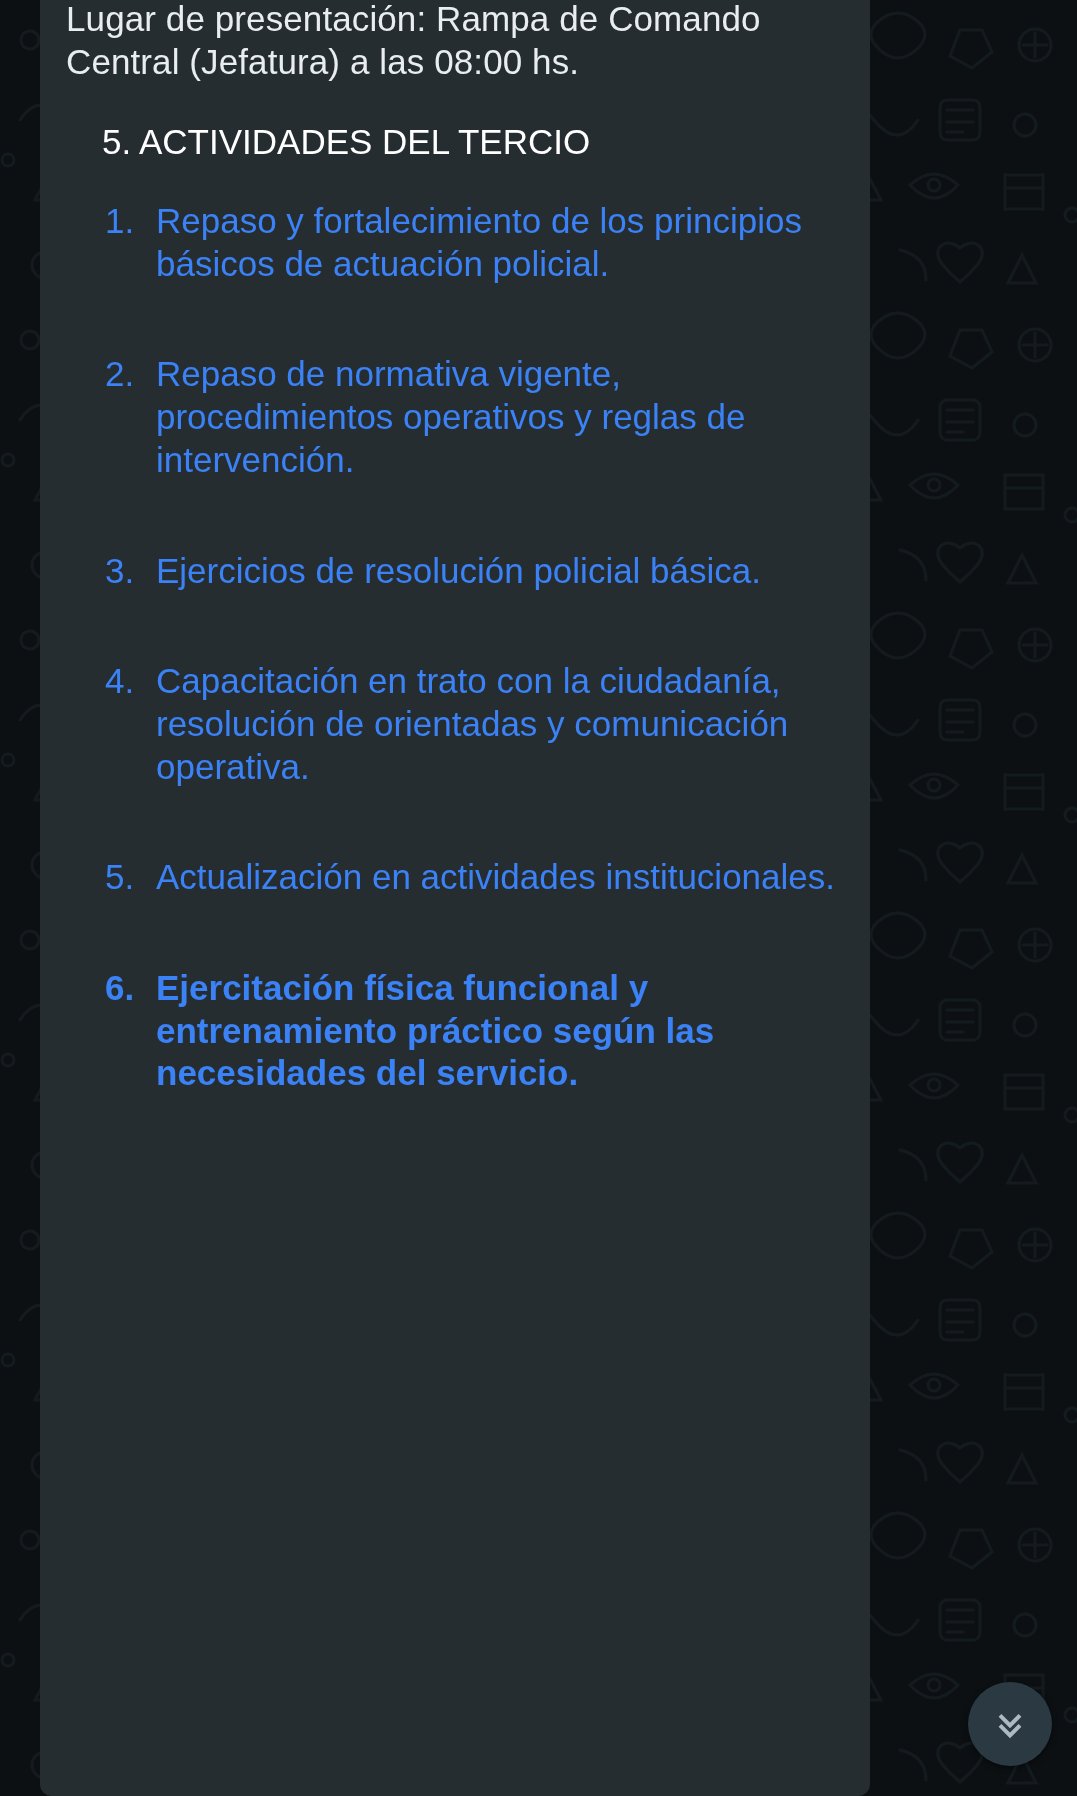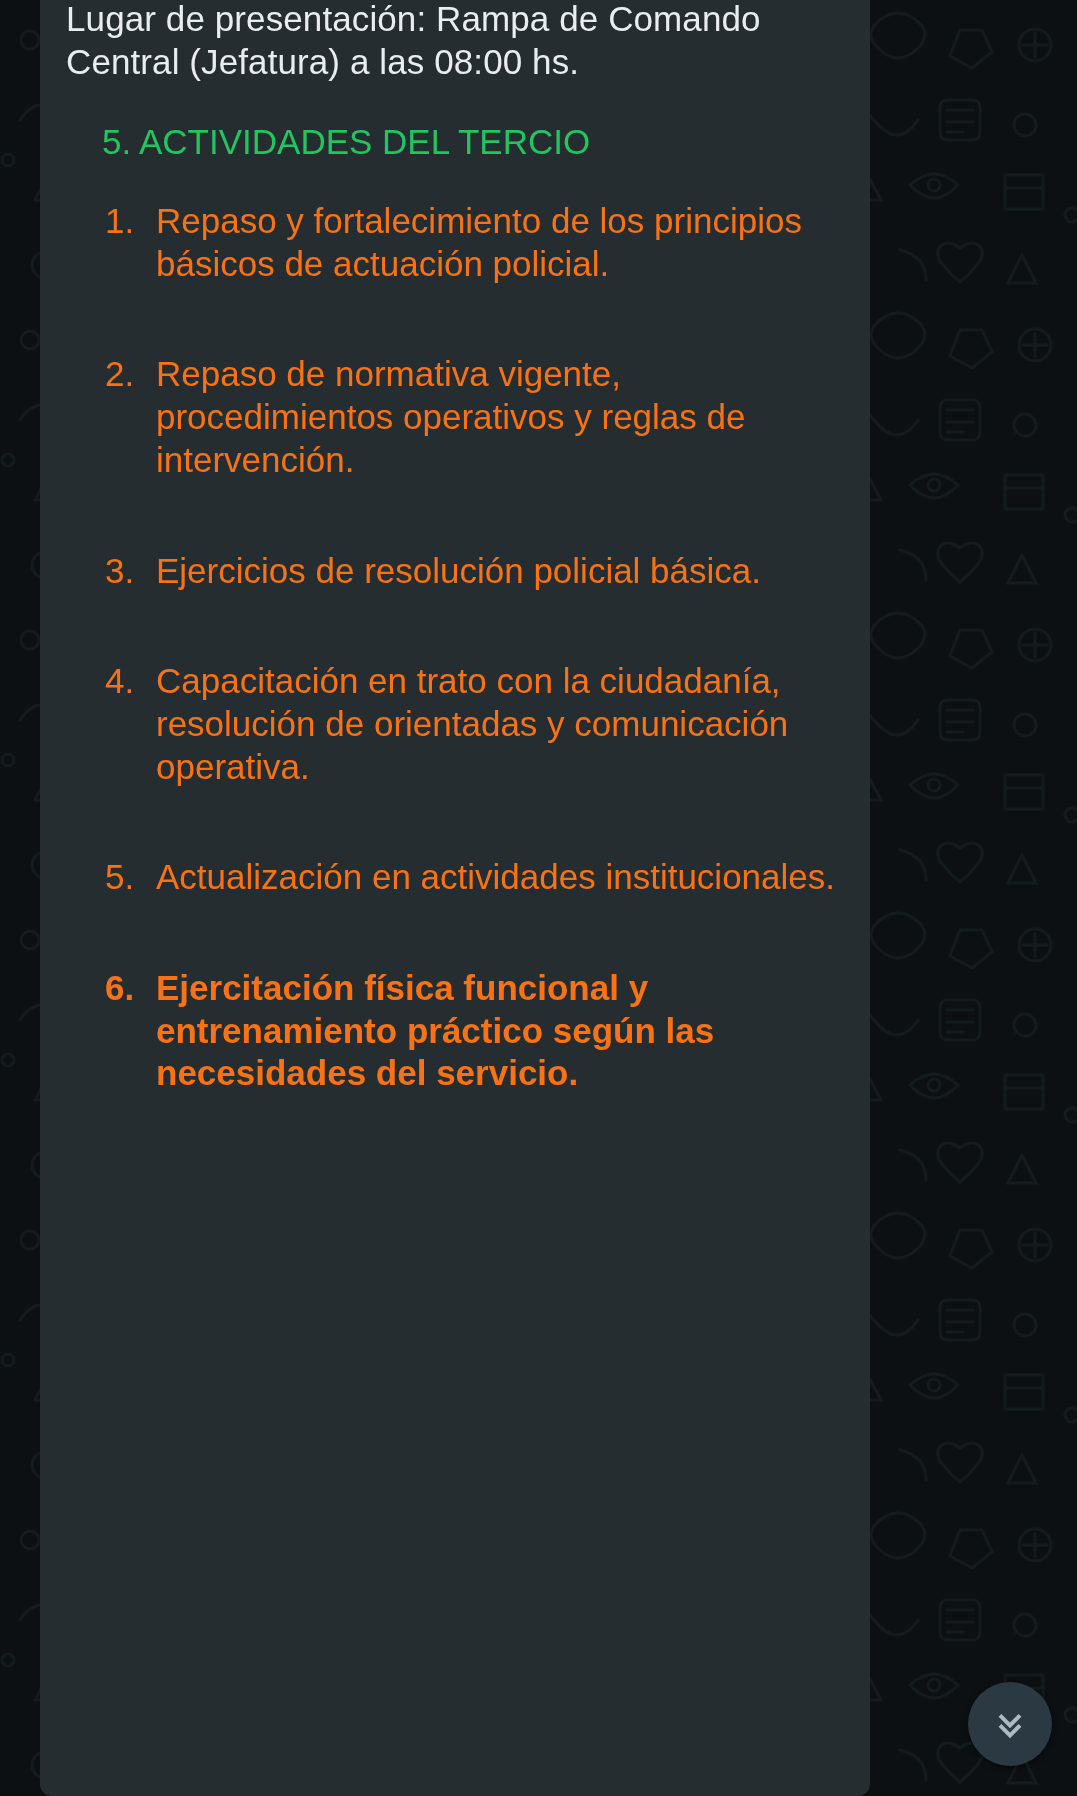--- a/index.html
+++ b/index.html
@@ -51,33 +51,33 @@
     letter-spacing: .1px;
     color: #e9edef;
     white-space: pre-wrap;
   }
 
   .section-heading {
     font-size: 35px;
     line-height: 1.22;
     margin: 0 0 36px 0;
     padding-left: 36px;
-    color: #22c55e;
+    color: #ffffff;
   }
 
   ol.activity-list {
     margin: 0;
     padding: 0 0 0 78px;
     list-style-position: outside;
     counter-reset: item;
   }
   ol.activity-list li {
     font-size: 35px;
     line-height: 1.22;
-    color: #f97316;
+    color: #3b82f6;
     margin: 0 0 68px 0;
     padding-left: 12px;
   }
   ol.activity-list li:last-child {
     margin-bottom: 0;
     font-weight: bold;
   }
 
   
   #scroll-bottom-button {

